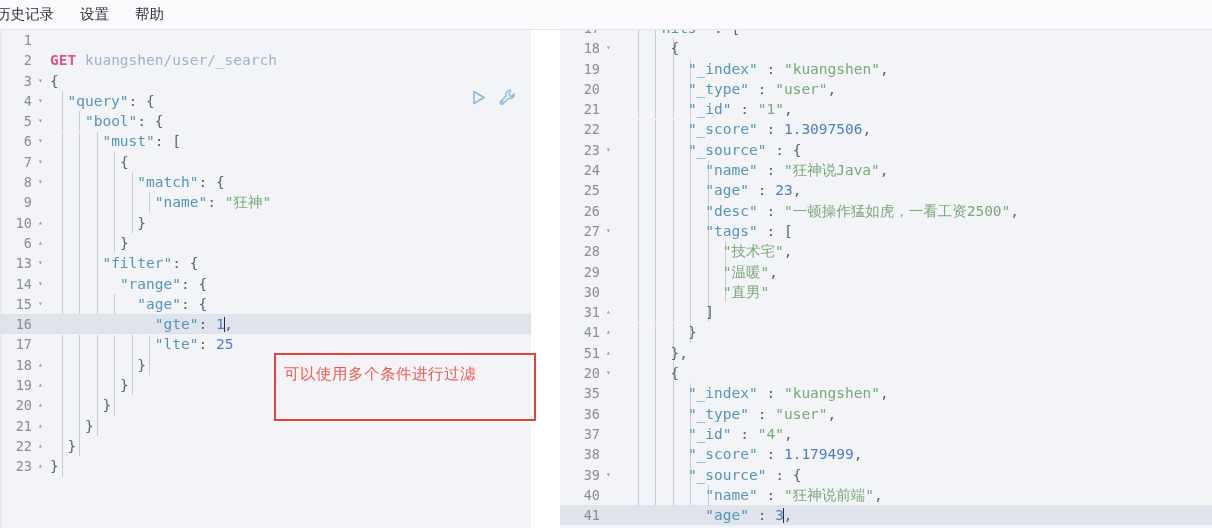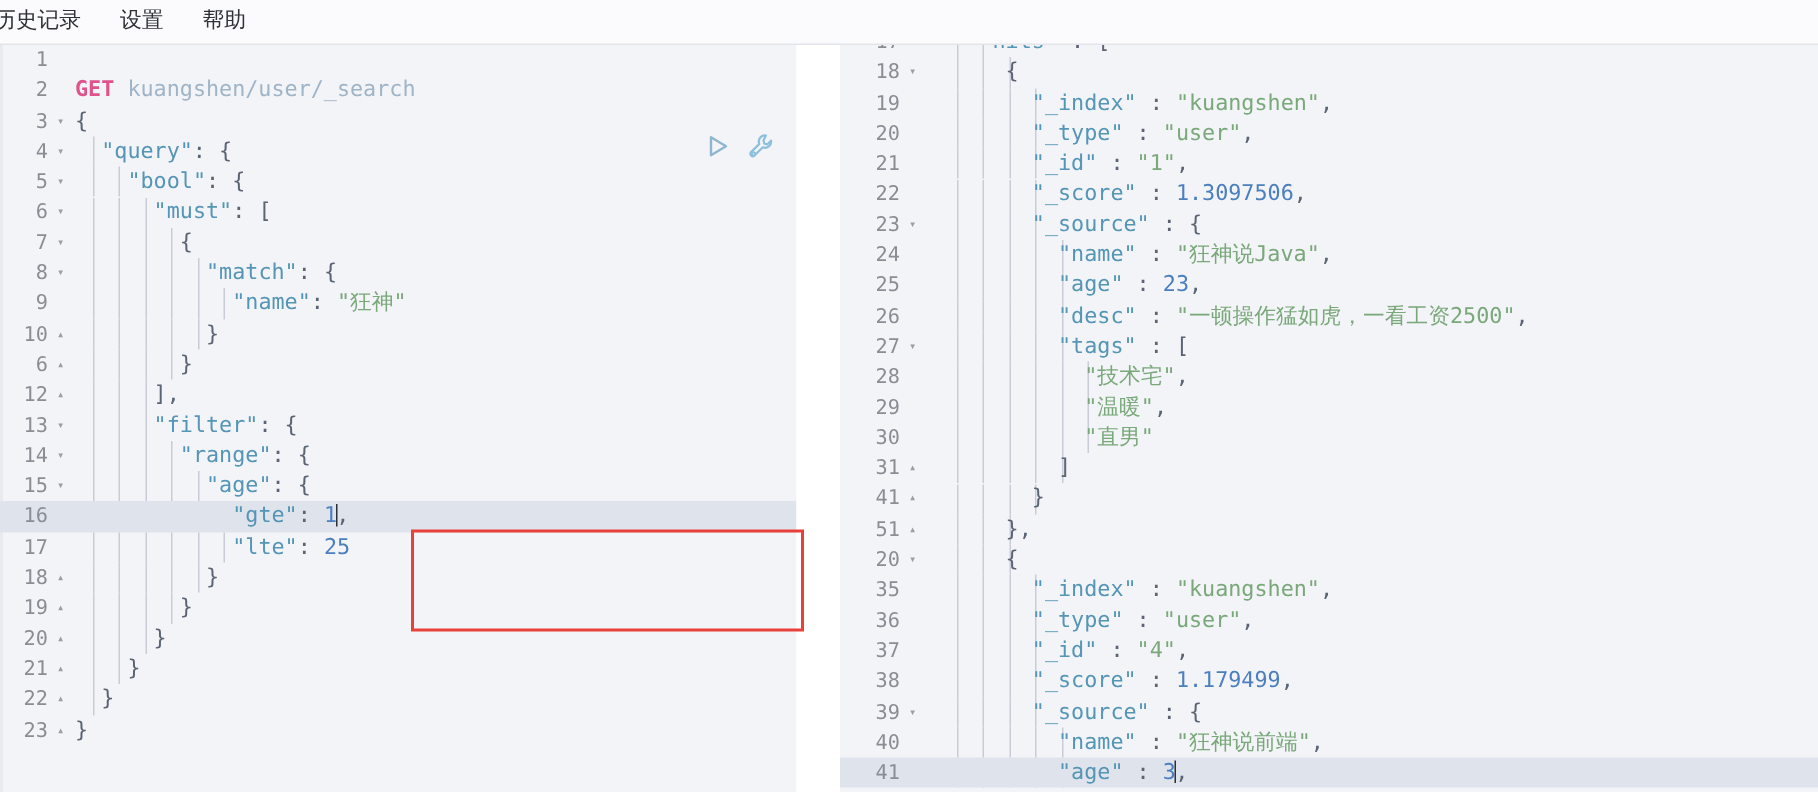--- a/index.html
+++ b/index.html
@@ -258,21 +258,20 @@
         <div class="line"><span class="gutter">2</span><span class="fold"></span><span class="code-text"><span class="tk-method">GET</span> <span class="tk-url">kuangshen/user/_search</span></span></div>
         <div class="line"><span class="gutter">3</span><span class="fold open"></span><span class="code-text"><span class="tk-punc">{</span></span></div>
         <div class="line"><span class="gutter">4</span><span class="fold open"></span><span class="code-text"><span class="tk-punc"> </span><span class="tk-punc"> </span><span class="tk-key">"query"</span><span class="tk-punc">:</span><span class="tk-punc"> </span><span class="tk-punc">{</span></span></div>
         <div class="line"><span class="gutter">5</span><span class="fold open"></span><span class="code-text"><span class="tk-punc"> </span><span class="tk-punc"> </span><span class="tk-punc"> </span><span class="tk-punc"> </span><span class="tk-key">"bool"</span><span class="tk-punc">:</span><span class="tk-punc"> </span><span class="tk-punc">{</span></span></div>
         <div class="line"><span class="gutter">6</span><span class="fold open"></span><span class="code-text"><span class="tk-punc"> </span><span class="tk-punc"> </span><span class="tk-punc"> </span><span class="tk-punc"> </span><span class="tk-punc"> </span><span class="tk-punc"> </span><span class="tk-key">"must"</span><span class="tk-punc">:</span><span class="tk-punc"> </span><span class="tk-punc">[</span></span></div>
         <div class="line"><span class="gutter">7</span><span class="fold open"></span><span class="code-text"><span class="tk-punc"> </span><span class="tk-punc"> </span><span class="tk-punc"> </span><span class="tk-punc"> </span><span class="tk-punc"> </span><span class="tk-punc"> </span><span class="tk-punc"> </span><span class="tk-punc"> </span><span class="tk-punc">{</span></span></div>
         <div class="line"><span class="gutter">8</span><span class="fold open"></span><span class="code-text"><span class="tk-punc"> </span><span class="tk-punc"> </span><span class="tk-punc"> </span><span class="tk-punc"> </span><span class="tk-punc"> </span><span class="tk-punc"> </span><span class="tk-punc"> </span><span class="tk-punc"> </span><span class="tk-punc"> </span><span class="tk-punc"> </span><span class="tk-key">"match"</span><span class="tk-punc">:</span><span class="tk-punc"> </span><span class="tk-punc">{</span></span></div>
         <div class="line"><span class="gutter">9</span><span class="fold"></span><span class="code-text"><span class="tk-punc"> </span><span class="tk-punc"> </span><span class="tk-punc"> </span><span class="tk-punc"> </span><span class="tk-punc"> </span><span class="tk-punc"> </span><span class="tk-punc"> </span><span class="tk-punc"> </span><span class="tk-punc"> </span><span class="tk-punc"> </span><span class="tk-punc"> </span><span class="tk-punc"> </span><span class="tk-key">"name"</span><span class="tk-punc">:</span><span class="tk-punc"> </span><span class="tk-str">"狂神"</span></span></div>
         <div class="line"><span class="gutter">10</span><span class="fold close"></span><span class="code-text"><span class="tk-punc"> </span><span class="tk-punc"> </span><span class="tk-punc"> </span><span class="tk-punc"> </span><span class="tk-punc"> </span><span class="tk-punc"> </span><span class="tk-punc"> </span><span class="tk-punc"> </span><span class="tk-punc"> </span><span class="tk-punc"> </span><span class="tk-punc">}</span></span></div>
         <div class="line"><span class="gutter">6</span><span class="fold close"></span><span class="code-text"><span class="tk-punc"> </span><span class="tk-punc"> </span><span class="tk-punc"> </span><span class="tk-punc"> </span><span class="tk-punc"> </span><span class="tk-punc"> </span><span class="tk-punc"> </span><span class="tk-punc"> </span><span class="tk-punc">}</span></span></div>
-        <div class="line"><span class="gutter">12</span><span class="fold close"></span><span class="code-text"><span class="tk-punc"> </span><span class="tk-punc"> </span><span class="tk-punc"> </span><span class="tk-punc"> </span><span class="tk-punc"> </span><span class="tk-punc"> </span><span class="tk-punc">]</span><span class="tk-punc">,</span></span></div>
         <div class="line"><span class="gutter">13</span><span class="fold open"></span><span class="code-text"><span class="tk-punc"> </span><span class="tk-punc"> </span><span class="tk-punc"> </span><span class="tk-punc"> </span><span class="tk-punc"> </span><span class="tk-punc"> </span><span class="tk-key">"filter"</span><span class="tk-punc">:</span><span class="tk-punc"> </span><span class="tk-punc">{</span></span></div>
         <div class="line"><span class="gutter">14</span><span class="fold open"></span><span class="code-text"><span class="tk-punc"> </span><span class="tk-punc"> </span><span class="tk-punc"> </span><span class="tk-punc"> </span><span class="tk-punc"> </span><span class="tk-punc"> </span><span class="tk-punc"> </span><span class="tk-punc"> </span><span class="tk-key">"range"</span><span class="tk-punc">:</span><span class="tk-punc"> </span><span class="tk-punc">{</span></span></div>
         <div class="line"><span class="gutter">15</span><span class="fold open"></span><span class="code-text"><span class="tk-punc"> </span><span class="tk-punc"> </span><span class="tk-punc"> </span><span class="tk-punc"> </span><span class="tk-punc"> </span><span class="tk-punc"> </span><span class="tk-punc"> </span><span class="tk-punc"> </span><span class="tk-punc"> </span><span class="tk-punc"> </span><span class="tk-key">"age"</span><span class="tk-punc">:</span><span class="tk-punc"> </span><span class="tk-punc">{</span></span></div>
         <div class="line active"><span class="gutter">16</span><span class="fold"></span><span class="code-text"><span class="tk-punc"> </span><span class="tk-punc"> </span><span class="tk-punc"> </span><span class="tk-punc"> </span><span class="tk-punc"> </span><span class="tk-punc"> </span><span class="tk-punc"> </span><span class="tk-punc"> </span><span class="tk-punc"> </span><span class="tk-punc"> </span><span class="tk-punc"> </span><span class="tk-punc"> </span><span class="tk-key">"gte"</span><span class="tk-punc">:</span><span class="tk-punc"> </span><span class="tk-num">1</span><span class="caret"></span><span class="tk-punc">,</span></span></div>
         <div class="line"><span class="gutter">17</span><span class="fold"></span><span class="code-text"><span class="tk-punc"> </span><span class="tk-punc"> </span><span class="tk-punc"> </span><span class="tk-punc"> </span><span class="tk-punc"> </span><span class="tk-punc"> </span><span class="tk-punc"> </span><span class="tk-punc"> </span><span class="tk-punc"> </span><span class="tk-punc"> </span><span class="tk-punc"> </span><span class="tk-punc"> </span><span class="tk-key">"lte"</span><span class="tk-punc">:</span><span class="tk-punc"> </span><span class="tk-num">25</span></span></div>
         <div class="line"><span class="gutter">18</span><span class="fold close"></span><span class="code-text"><span class="tk-punc"> </span><span class="tk-punc"> </span><span class="tk-punc"> </span><span class="tk-punc"> </span><span class="tk-punc"> </span><span class="tk-punc"> </span><span class="tk-punc"> </span><span class="tk-punc"> </span><span class="tk-punc"> </span><span class="tk-punc"> </span><span class="tk-punc">}</span></span></div>
         <div class="line"><span class="gutter">19</span><span class="fold close"></span><span class="code-text"><span class="tk-punc"> </span><span class="tk-punc"> </span><span class="tk-punc"> </span><span class="tk-punc"> </span><span class="tk-punc"> </span><span class="tk-punc"> </span><span class="tk-punc"> </span><span class="tk-punc"> </span><span class="tk-punc">}</span></span></div>
         <div class="line"><span class="gutter">20</span><span class="fold close"></span><span class="code-text"><span class="tk-punc"> </span><span class="tk-punc"> </span><span class="tk-punc"> </span><span class="tk-punc"> </span><span class="tk-punc"> </span><span class="tk-punc"> </span><span class="tk-punc">}</span></span></div>
         <div class="line"><span class="gutter">21</span><span class="fold close"></span><span class="code-text"><span class="tk-punc"> </span><span class="tk-punc"> </span><span class="tk-punc"> </span><span class="tk-punc"> </span><span class="tk-punc">}</span></span></div>
         <div class="line"><span class="gutter">22</span><span class="fold close"></span><span class="code-text"><span class="tk-punc"> </span><span class="tk-punc"> </span><span class="tk-punc">}</span></span></div>
@@ -436,14 +435,15 @@
     </span>
     <span title="tools">
       <svg width="19" height="19" viewBox="0 0 19 19">
         <path d="M12.6 2.4a4 4 0 0 0-4.4 5.5l-5.5 5.5a1.6 1.6 0 0 0 2.3 2.3l5.5-5.5a4 4 0 0 0 5.5-4.4l-2.4 2.4-2.1-.5-.5-2.1z" fill="none" stroke="#8fc0db" stroke-width="1.5" stroke-linejoin="round"></path>
         <circle cx="4.3" cy="14.6" r="1.1" fill="none" stroke="#8fc0db" stroke-width="1.3"></circle>
       </svg>
     </span>
   </div>
 
   <div id="annotation-box"></div>
+  <div id="annotation-text">可以使用多个条件进行过滤</div>
 
 </div>
 
 </body></html>

